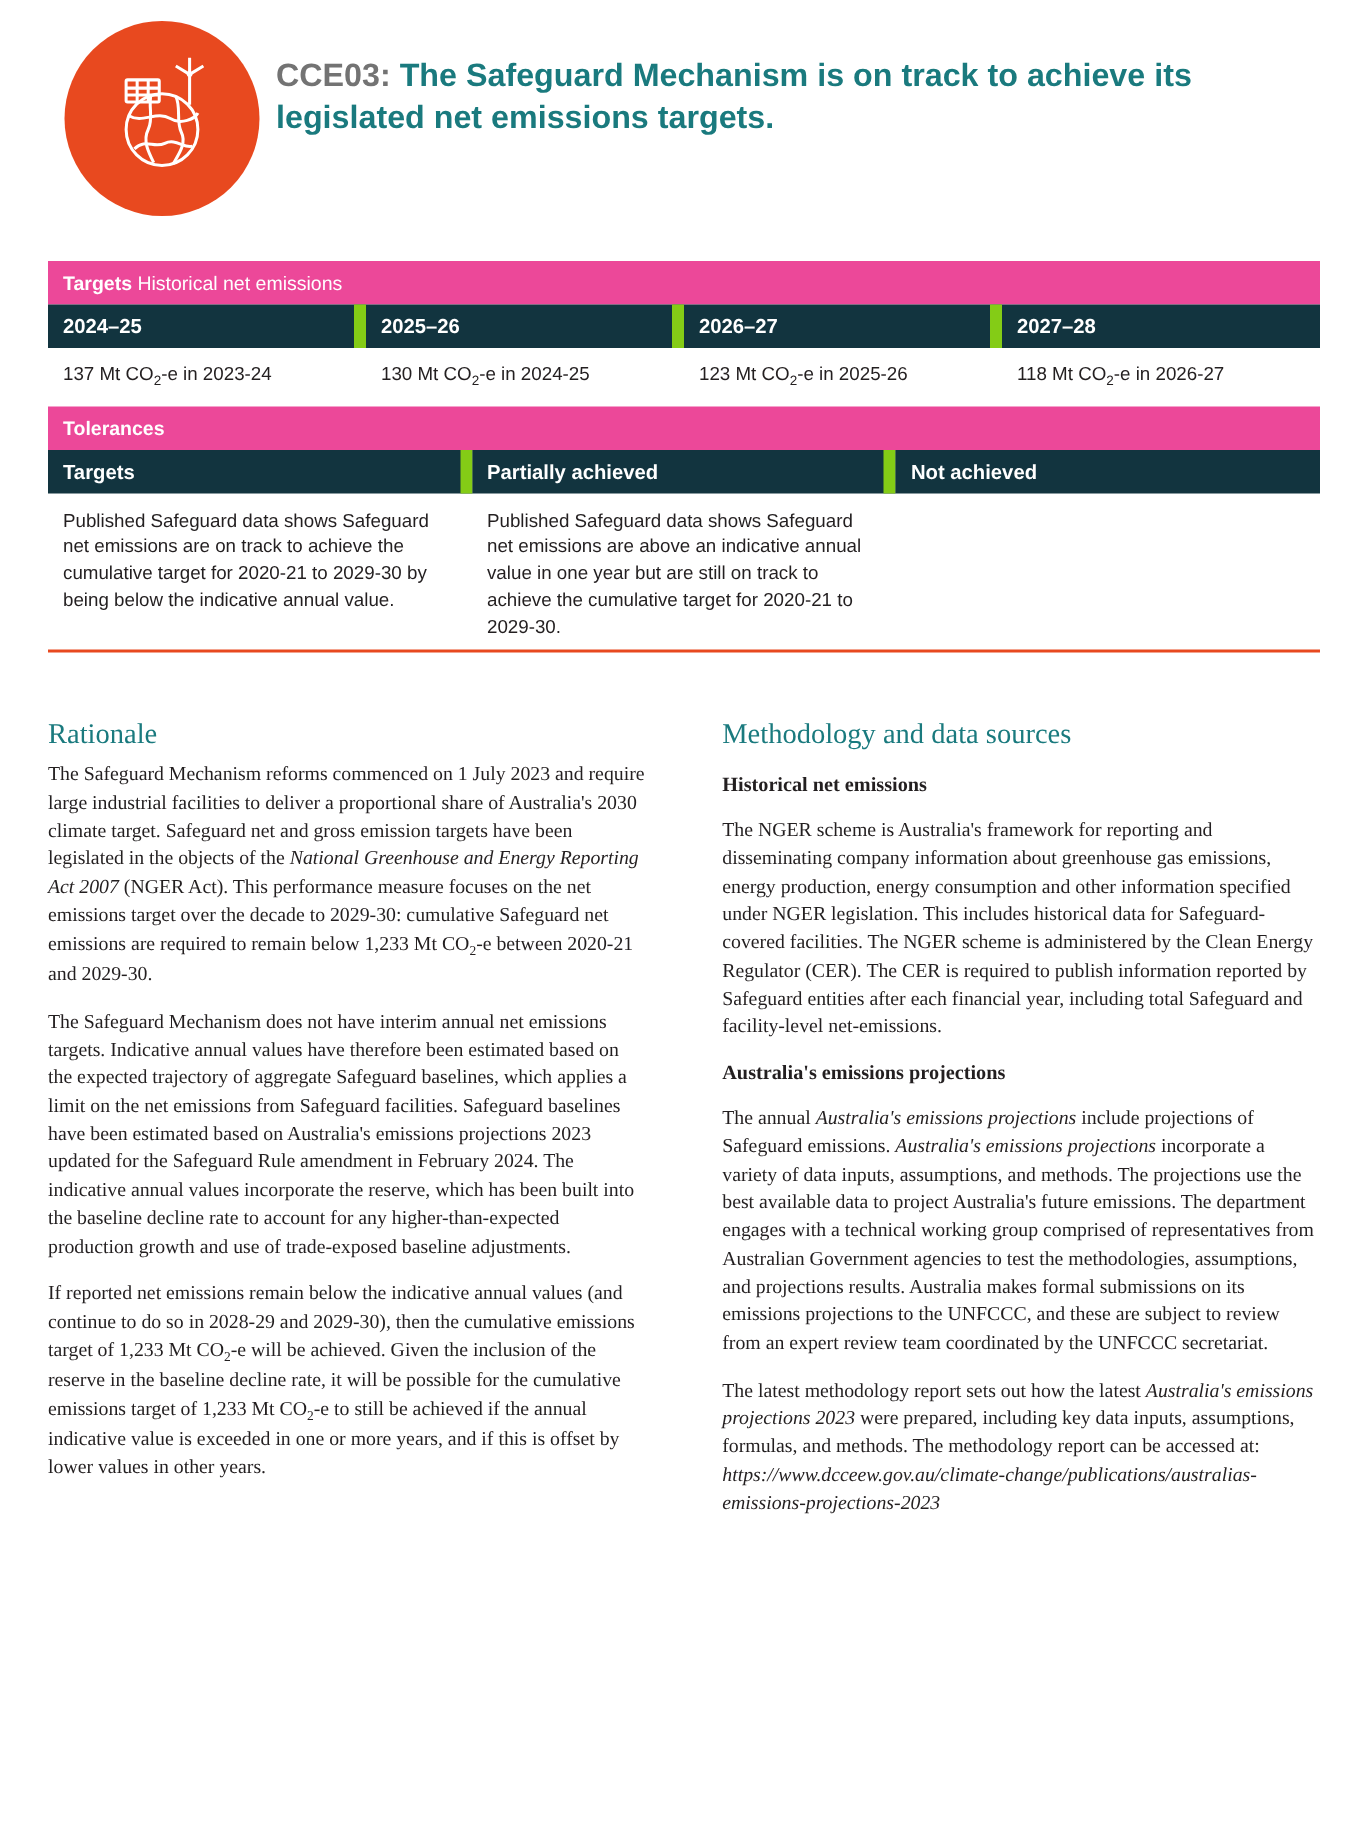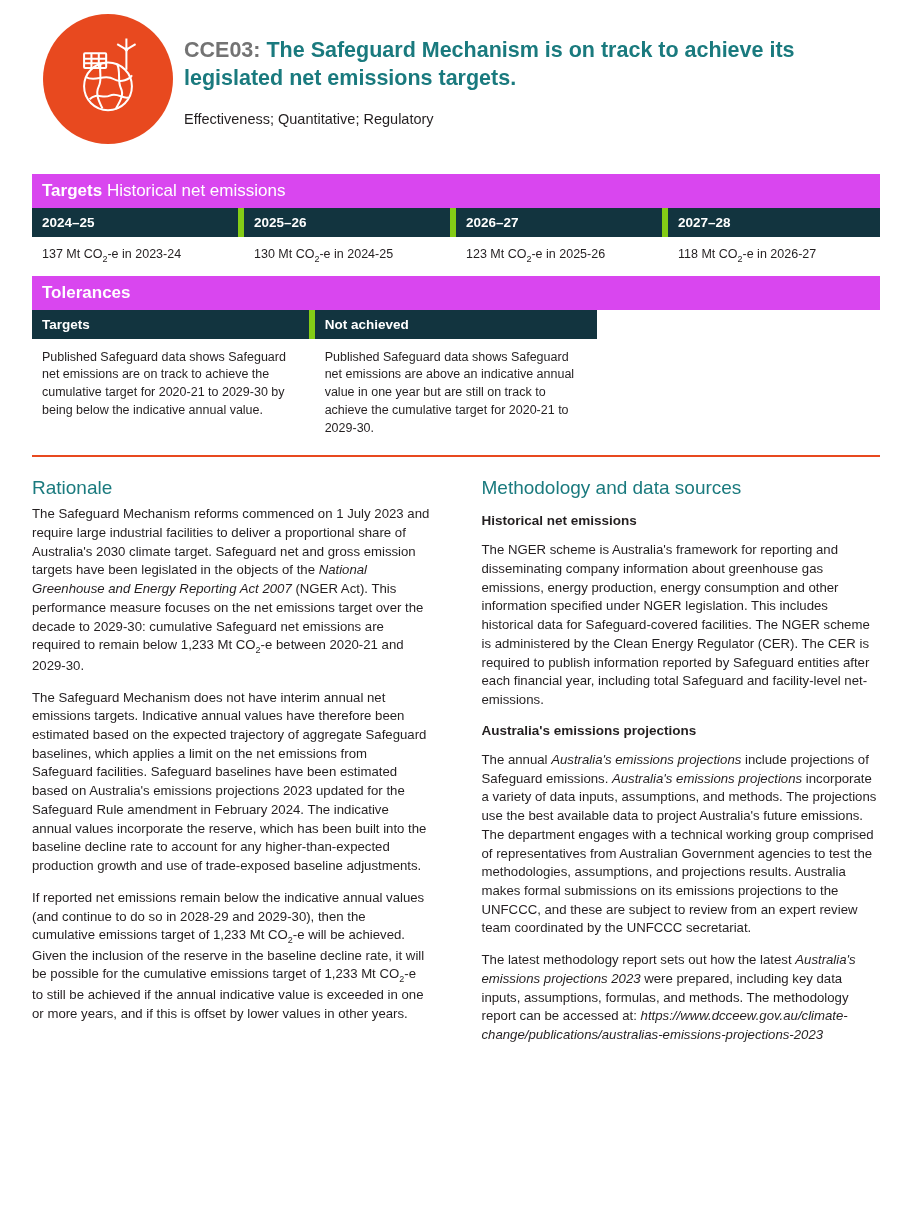--- a/index.html
+++ b/index.html
@@ -67,41 +67,41 @@
     color: #231f20;
   }
 
   
   .tables {
     margin-top: 30px;
     border-bottom: 2px solid #e8491f;
     padding-bottom: 0;
   }
   .band-orange {
-    background: #d946ef;
+    background: #ec4899;
     color: #ffffff;
-    font-size: 17px;
+    font-size: 13px;
     padding: 7px 10px;
     box-sizing: border-box;
   }
   .band-orange .strong {
     font-weight: bold;
   }
   .row-dark {
     display: flex;
     width: 100%;
   }
   .cell-dark {
     background: #12343f;
     color: #ffffff;
     font-weight: bold;
     font-size: 13.5px;
     padding: 7px 10px;
     box-sizing: border-box;
-    border-right: 6px solid #84cc16;
+    border-right: 8px solid #84cc16;
   }
   .cell-dark:last-child { border-right: none; }
 
   .row-values {
     display: flex;
     width: 100%;
     justify-content: center;
   }
   .cell-value {
     font-size: 12.5px;
@@ -111,39 +111,40 @@
   }
 
   .tol-head {
     display: flex;
     width: 100%;
   }
   .tol-head .cell-dark { }
   .row-tol {
     display: flex;
     width: 100%;
-    padding-bottom: 12px;
+    padding-bottom: 0;
   }
   .cell-tol {
     font-size: 12.5px;
     line-height: 1.42;
     padding: 10px 14px 6px 10px;
     box-sizing: border-box;
   }
 
   .w4 { width: 25%; }
   .w3 { width: 33.3333%; }
 
   sub { font-size: 9px; }
 
   
   .columns {
     display: flex;
-    margin-top: 20px;
+    margin-top: 44px;
     gap: 51px;
+    font-family: Liberation Serif, serif;
   }
   .col {
     flex: 1;
   }
   .col-heading {
     color: #1a7a7e;
     font-size: 19px;
     font-weight: normal;
     margin: 0 0 6px 0;
   }
@@ -179,21 +180,20 @@
             <path d="M24 28 H48 M24 33 H48 M32 22 V38 M40 22 V38"></path>
             <path d="M70 40 V16"></path>
             <path d="M70 18 L60 12 M70 18 L80 12 M70 18 L70 6"></path>
             <circle cx="70" cy="18" r="2" fill="#ffffff" stroke="none"></circle>
           </g>
         </svg>
       </div>
     </div>
     <div class="header-text">
       <h1 class="doc-title"><span class="code">CCE03:</span><span> The Safeguard Mechanism is on track to achieve its legislated net emissions targets.</span></h1>
-      <div class="doc-subtitle">Effectiveness; Quantitative; Regulatory</div>
     </div>
   </div>
 
   <div class="tables">
 
     <div class="band-orange"><span class="strong">Targets</span><span> Historical net emissions</span></div>
 
     <div class="row-dark">
       <div class="cell-dark w4">2024–25</div>
       <div class="cell-dark w4">2025–26</div>
@@ -205,20 +205,21 @@
       <div class="cell-value w4"><span>137 Mt CO</span><sub>2</sub><span>-e in 2023-24</span></div>
       <div class="cell-value w4"><span>130 Mt CO</span><sub>2</sub><span>-e in 2024-25</span></div>
       <div class="cell-value w4"><span>123 Mt CO</span><sub>2</sub><span>-e in 2025-26</span></div>
       <div class="cell-value w4"><span>118 Mt CO</span><sub>2</sub><span>-e in 2026-27</span></div>
     </div>
 
     <div class="band-orange"><span class="strong">Tolerances</span></div>
 
     <div class="tol-head">
       <div class="cell-dark w3">Targets</div>
+      <div class="cell-dark w3">Partially achieved</div>
       <div class="cell-dark w3">Not achieved</div>
     </div>
 
     <div class="row-tol">
       <div class="cell-tol w3">Published Safeguard data shows Safeguard net emissions are on track to achieve the cumulative target for 2020-21 to 2029-30 by being below the indicative annual value.</div>
       <div class="cell-tol w3">Published Safeguard data shows Safeguard net emissions are above an indicative annual value in one year but are still on track to achieve the cumulative target for 2020-21 to 2029-30.</div>
     </div>
   </div>
 
   <div class="columns">

